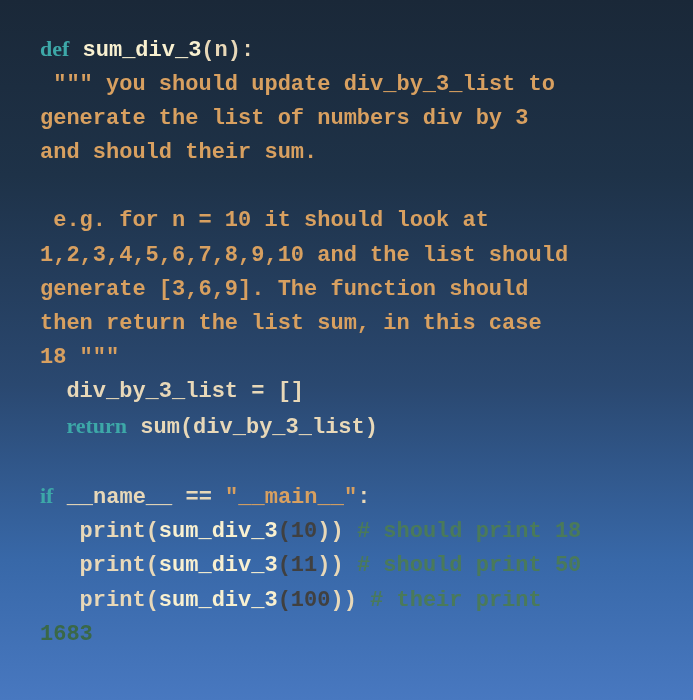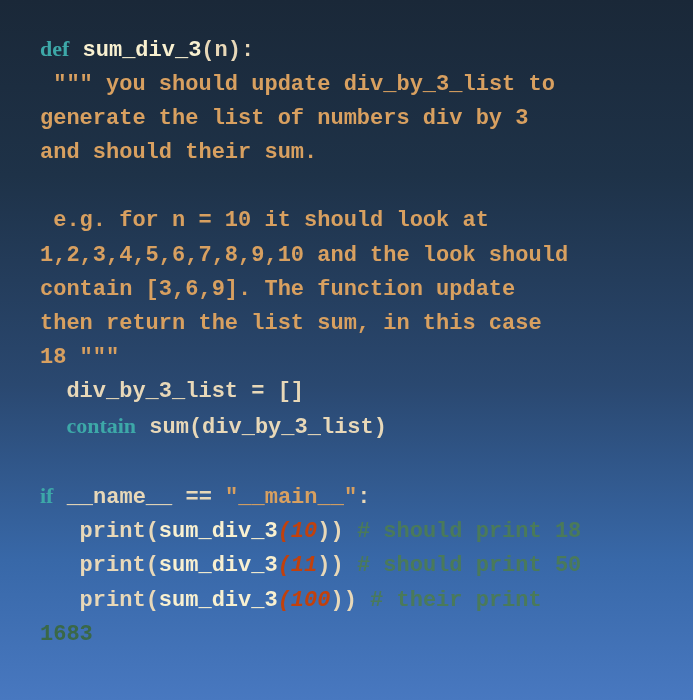--- a/index.html
+++ b/index.html
@@ -19,38 +19,38 @@
       overflow: hidden;
     }
     .code-block {
       white-space: pre;
       color: #e8d8b8;
     }
     .kw { color: #3da8a8; font-family: Liberation Serif, serif; }
     .fn { color: #f8f0d0; }
     .str { color: #d8a060; }
     .cmt { color: #4a7a5a; text-align: center; }
-    .num { color: #c2410c; font-style: italic; }
+    .num { color: #404040; }
     .op { color: #e8d8b8; }
     .paren { color: #e8d8b8; }
     .cut { color: #3a6848; font-family: Liberation Mono, monospace; }
   </style>
 </head>
 <body>
 
 <div class="code-block"><span class="kw">def</span> <span class="fn">sum_div_3</span><span class="paren">(n):</span>
 <span class="str"> """ </span><span class="str">you should update div_by_3_list to</span>
 <span class="str">generate the list of numbers div by 3</span>
 <span class="str">and should their sum.</span>
 <span></span>
 <span class="str"> e.g. for n = 10 it should look at</span>
-<span class="str">1,2,3,4,5,6,7,8,9,10 and the look should</span>
-<span class="str">contain [3,6,9]. The function update</span>
+<span class="str">1,2,3,4,5,6,7,8,9,10 and the list should</span>
+<span class="str">generate [3,6,9]. The function should</span>
 <span class="str">then return the list sum, in this case</span>
 <span class="str">18 """</span>
 <span>  div_by_3_list = []</span>
-  <span class="kw">contain</span><span> sum</span><span>(div_by_3_list)</span>
+  <span class="kw">return</span><span> sum</span><span>(div_by_3_list)</span>
 <span></span>
 <span class="kw">if</span><span> __name__ </span><span class="op">==</span><span class="str"> "__main__"</span><span>:</span>
 <span>   print</span><span>(</span><span class="fn">sum_div_3</span><span class="num">(10</span><span>))</span><span> </span><span class="cmt"># should print 18</span>
 <span>   print</span><span>(</span><span class="fn">sum_div_3</span><span class="num">(11</span><span>))</span><span> </span><span class="cmt"># should print 50</span>
 <span>   print</span><span>(</span><span class="fn">sum_div_3</span><span class="num">(100</span><span>))</span><span> </span><span class="cmt"># their print</span>
 <span class="cut">1683</span></div>
 
 </body></html>

